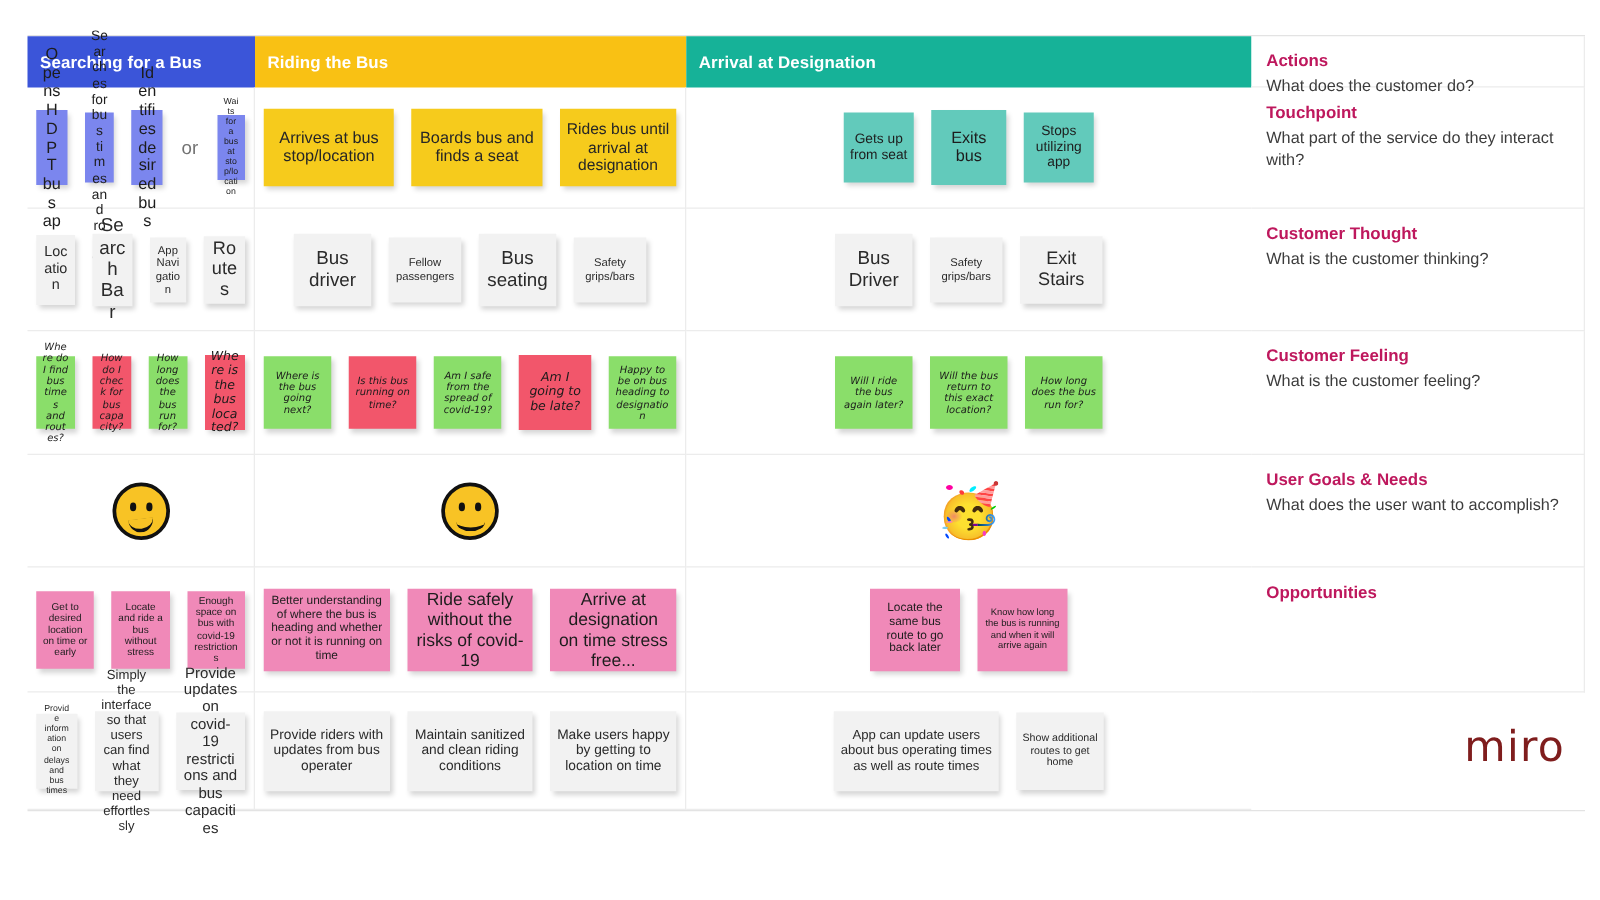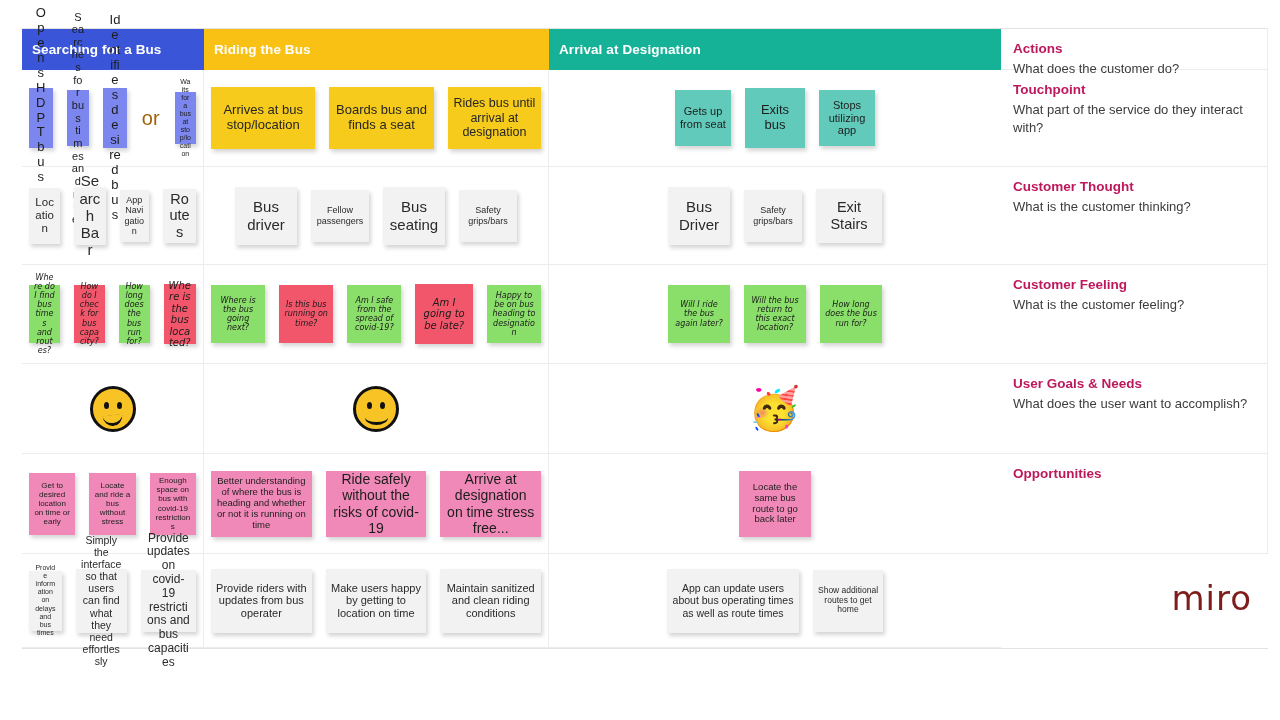--- a/index.html
+++ b/index.html
@@ -118,22 +118,22 @@
   .n-green  { background: #8ade6a; color: #1b1b1b; }
   .n-red    { background: #f2566b; color: #1b1b1b; }
   .n-pink   { background: #f089b8; color: #1d1d1d; }
 
   
   .sq-sm { width: 52px; height: 52px; font-size: 7px; }
   .sq-md { width: 56px; height: 56px; font-size: 11px; }
   .sq-lg { width: 60px; height: 60px; font-size: 13px; }
 
   .or-label {
-    font-size: 20px;
-    color: #a16207;
+    font-size: 15px;
+    color: #737373;
     margin: 0 8px;
     align-self: center;
   }
 
   
   .act-rect-lg { width: 112px; height: 62px; font-size: 13px; }
   .act-rect-md { width: 100px; height: 62px; font-size: 12.5px; }
 
   
   .tp-1 { width: 62px; height: 56px; font-size: 11.5px; }
@@ -368,39 +368,40 @@
     <div class="cell">
       <div class="notes">
         <div class="note n-pink goal-md">Better understanding of where the bus is heading and whether or not it is running on time</div>
         <div class="note n-pink goal-lg">Ride safely without the risks of covid-19</div>
         <div class="note n-pink goal-lg">Arrive at designation on time stress free...</div>
       </div>
     </div>
     <div class="cell last-col">
       <div class="notes">
         <div class="note n-pink goal-pink-sm">Locate the same bus route to go back later</div>
+        <div class="note n-pink goal-pink-xs">Know how long the bus is running and when it will arrive again</div>
       </div>
     </div>
 
     <div class="rowlabel row-last-label">
       <div class="title">Opportunities</div>
       <div class="sub"></div>
     </div>
     <div class="cell">
       <div class="notes">
         <div class="note n-grey opp-xs">Provide information on delays and bus times</div>
         <div class="note n-grey opp-sm">Simply the interface so that users can find what they need effortlessly</div>
         <div class="note n-grey opp-md">Provide updates on covid-19 restrictions and bus capacities</div>
       </div>
     </div>
     <div class="cell">
       <div class="notes">
         <div class="note n-grey opp-lg">Provide riders with updates from bus operater</div>
+        <div class="note n-grey opp-lg">Maintain sanitized and clean riding conditions</div>
         <div class="note n-grey opp-lg">Make users happy by getting to location on time</div>
-        <div class="note n-grey opp-lg">Maintain sanitized and clean riding conditions</div>
       </div>
     </div>
     <div class="cell last-col">
       <div class="notes">
         <div class="note n-grey opp-wide">App can update users about bus operating times as well as route times</div>
         <div class="note n-grey opp-tiny">Show additional routes to get home</div>
       </div>
     </div>
 
   </div>

